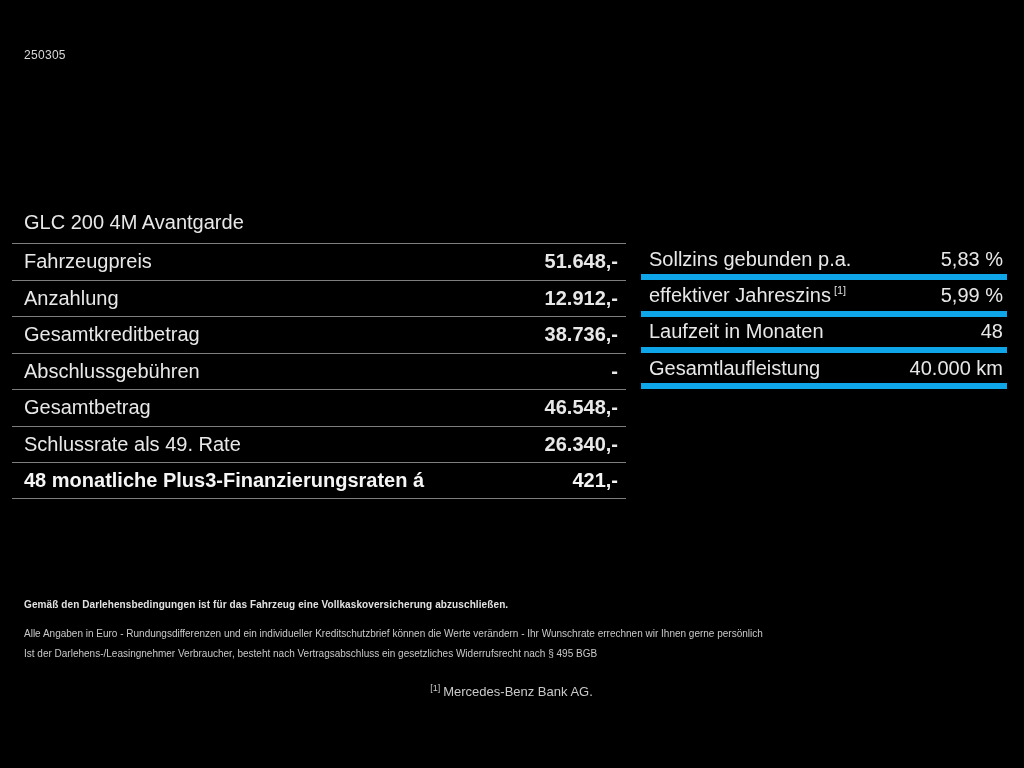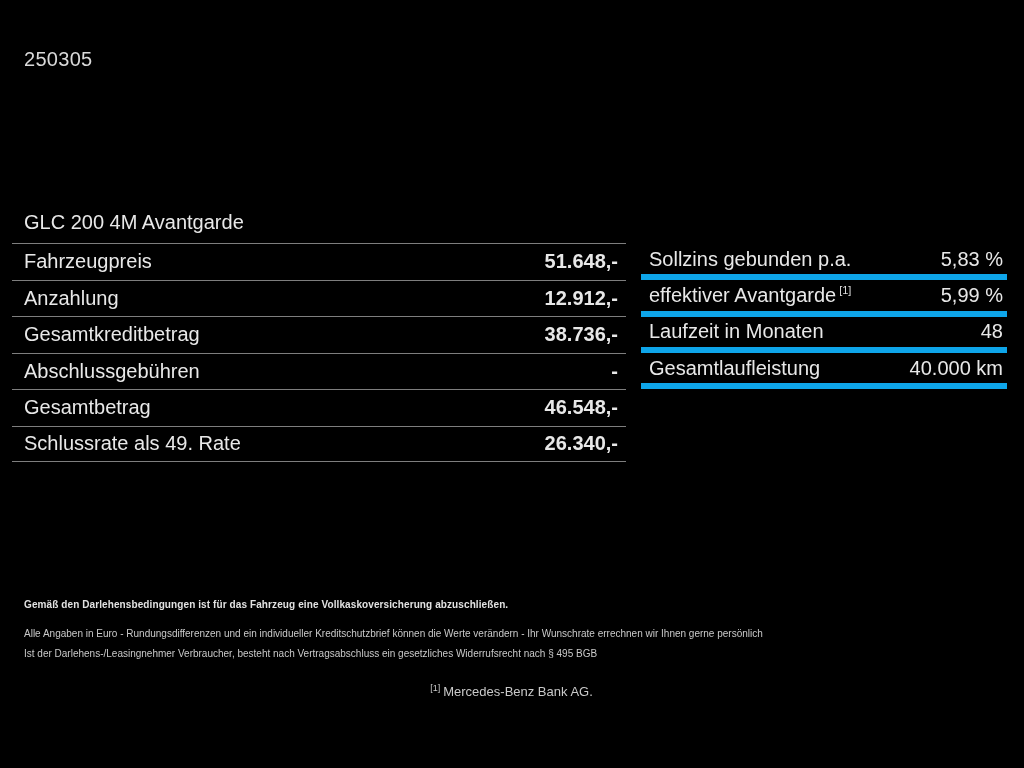--- a/index.html
+++ b/index.html
@@ -11,21 +11,21 @@
   }
   .screen {
     position: relative;
     width: 1024px; height: 768px;
     background: #000000;
     color: #e8e8e8;
   }
   .offer-code {
     position: absolute;
     left: 24px; top: 48px;
-    font-size: 20px;
+    font-size: 12px;
     color: #d9d9d9;
     letter-spacing: 0.3px;
   }
   .page-title {
     position: absolute;
     left: 23px; top: 84px;
     font-size: 40px;
     font-weight: 400;
     line-height: 53px;
     color: #f2f2f2;
@@ -133,29 +133,33 @@
       <span class="row-value">-</span>
     </div>
     <div class="row">
       <span class="row-label">Gesamtbetrag</span>
       <span class="row-value">46.548,-</span>
     </div>
     <div class="row">
       <span class="row-label">Schlussrate als 49. Rate</span>
       <span class="row-value">26.340,-</span>
     </div>
+    <div class="row bold">
+      <span class="row-label">48 monatliche Plus3-Finanzierungsraten á</span>
+      <span class="row-value">421,-</span>
+    </div>
   </div>
 
   <div class="fin-table right-table">
     <div class="row">
       <span class="row-label"><span>Sollzins gebunden p.a.</span><sup></sup></span>
       <span class="row-value">5,83 %</span>
     </div>
     <div class="row">
-      <span class="row-label"><span>effektiver Avantgarde</span><sup>[1]</sup></span>
+      <span class="row-label"><span>effektiver Jahreszins</span><sup>[1]</sup></span>
       <span class="row-value">5,99 %</span>
     </div>
     <div class="row">
       <span class="row-label"><span>Laufzeit in Monaten</span><sup></sup></span>
       <span class="row-value">48</span>
     </div>
     <div class="row">
       <span class="row-label"><span>Gesamtlaufleistung</span><sup></sup></span>
       <span class="row-value">40.000 km</span>
     </div>

